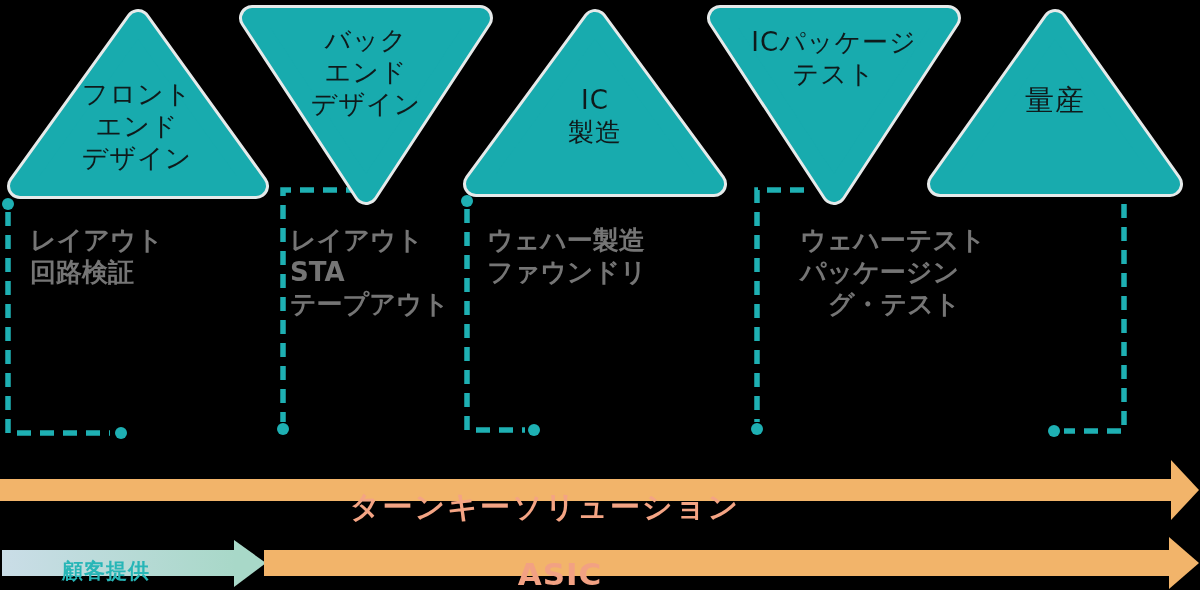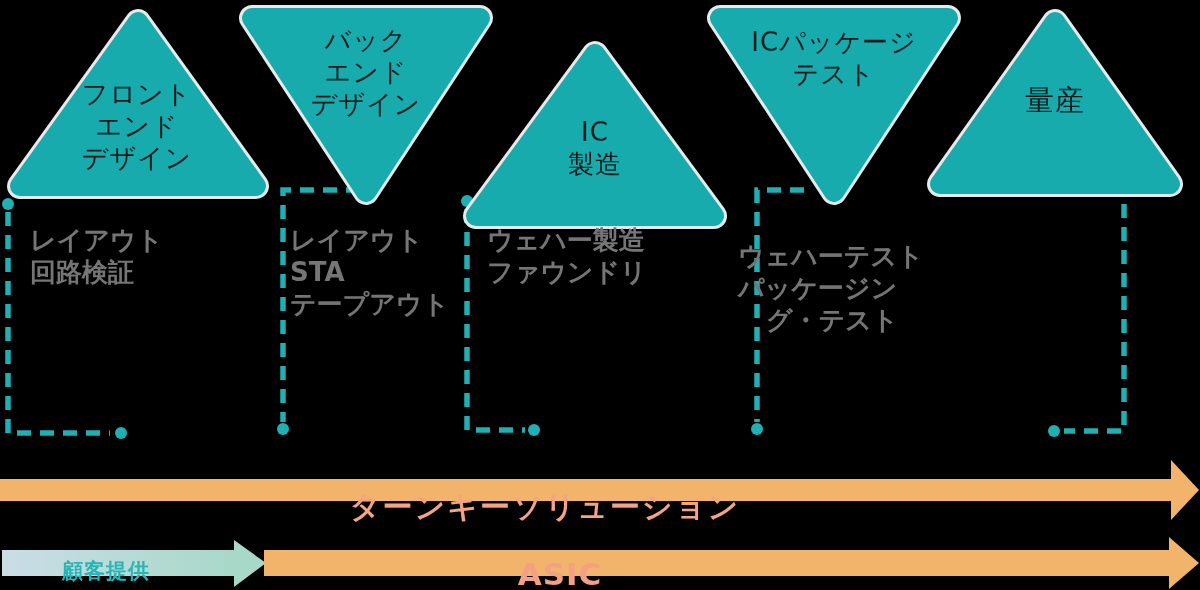--- a/index.html
+++ b/index.html
@@ -14,34 +14,34 @@
   .tri-outer{fill:none;stroke:#e6eaea;stroke-width:26;stroke-linejoin:round;}
   .tri-inner{fill:#18abae;stroke:#18abae;stroke-width:20;stroke-linejoin:round;}
   .tri-label{
     position:absolute;left:0;width:100%;text-align:center;z-index:3;
     color:#0f1a1b;font-size:26px;line-height:32px;font-weight:500;letter-spacing:1px;
   }
   .s1{left:2px;top:2px;width:270px;height:202px;}
   .s1 .tri-label{top:76px;}
   .s2{left:230px;top:0;width:272px;height:210px;}
   .s2 .tri-label{top:24px;}
-  .s3{left:460px;top:0;width:270px;height:202px;margin-top:32px;}
+  .s3{left:460px;top:0;width:270px;height:202px;}
   .s3 .tri-label{top:84px;}
   .s4{left:698px;top:0;width:272px;height:210px;}
   .s4 .tri-label{top:26px;}
   .s5{left:922px;top:0;width:266px;height:202px;}
   .s5 .tri-label{top:84px;font-size:29px;}
   .tasks{
     position:absolute;top:224px;z-index:2;color:#757575;
     font-size:26px;line-height:32px;font-weight:600;white-space:nowrap;
   }
   .t1{left:30px;}
   .t2{left:290px;}
   .t3{left:487px;}
-  .t4{left:738px;margin-top:16px;}
+  .t4{left:800px;}
   .ind-lg{padding-left:55px;}
   .ind-sm{padding-left:28px;}
   .caption{position:absolute;z-index:3;font-weight:700;white-space:nowrap;margin-top:40px;}
   .turnkey{left:330px;top:447px;width:430px;text-align:center;
     font-size:30px;letter-spacing:2px;color:#f4a484;}
   .asic{left:495px;top:516px;width:130px;text-align:center;
     font-size:31px;letter-spacing:1px;color:#f2a183;}
   .customer{left:62px;top:517px;font-size:21px;letter-spacing:1px;color:#27b6b7;}
 </style>
 </head>

